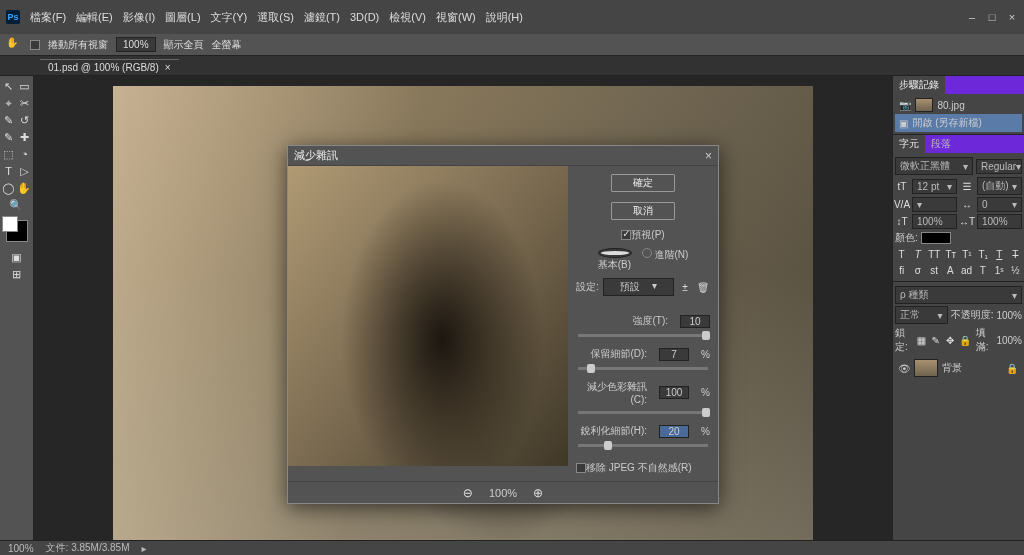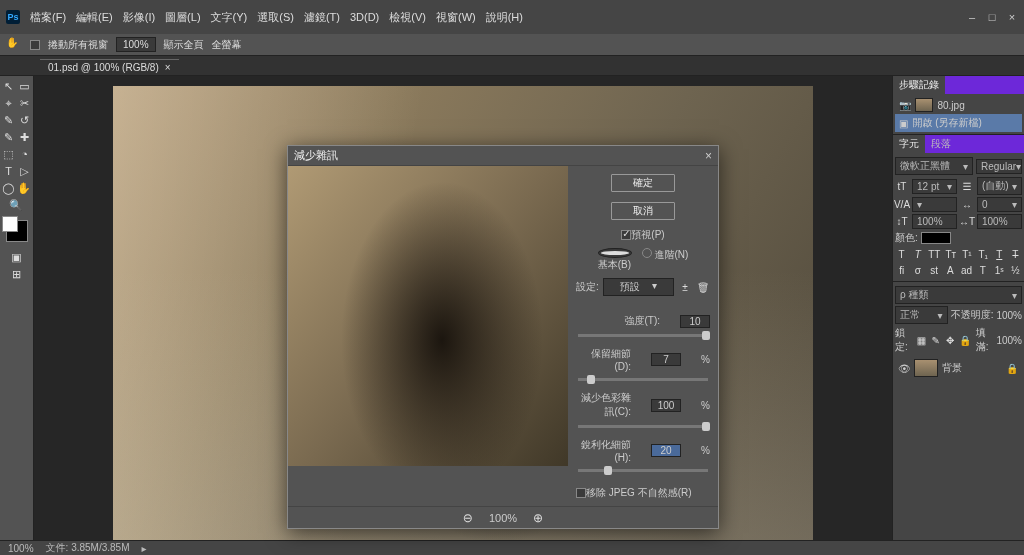--- a/index.html
+++ b/index.html
@@ -70,21 +70,21 @@
 .dialog .btn { border: 1px solid #999; border-radius: 1px; padding: 1px 0; text-align: center; font-size: 10px; color: #eee; width: 64px; margin: 2px auto; }
 .dialog .chk-row { display: flex; align-items: center; justify-content: center; }
 .dialog .chk { width: 10px; height: 10px; border: 1px solid #888; background: #3a3a3a; position: relative; }
 .dialog .chk.checked::after { content: "✓"; position: absolute; left: 0; top: -3px; font-size: 10px; color: #ddd; }
 .dialog .radio-row { display: flex; justify-content: center; gap: 10px; }
 .dialog .radio { width: 10px; height: 10px; border-radius: 50%; border: 1px solid #888; display: inline-block; position: relative; }
 .dialog .radio.sel::after { content:""; position:absolute; inset:2px; background:#ddd; border-radius:50%; }
 .dialog .field-row { display: flex; align-items: center; gap: 4px; }
 .dialog .field-row label { text-align: right; }
 .dialog .sel { flex: 1; background: #3a3a3a; border: 1px solid #222; padding: 1px 16px; display: flex; justify-content: space-between; }
-.dialog .slider-row { display: flex; align-items: center; gap: 20px; }
+.dialog .slider-row { display: flex; align-items: center; gap: 12px; }
 .dialog .slider-row .lab { flex: 1; text-align: right; }
 .dialog .slider-row .val { width: 30px; background: #3a3a3a; border: 1px solid #222; text-align: center; font-size: 10px; }
 .dialog .slider-row .val.hi { background: #4a6a9a; }
 .dialog .slider-track { height: 3px; background: #777; position: relative; margin: 0 2px 4px 2px; }
 .dialog .slider-track .thumb { position: absolute; top: -3px; width: 8px; height: 9px; background: #ccc; border-radius: 2px; }
 .dialog .zoombar { height: 22px; background: #535353; border-top: 1px solid #444; display: flex; align-items: center; justify-content: center; gap: 16px; font-size: 11px; }
 .dialog .zoombar .zicon { font-size: 12px; color: #ddd; }
 
 
 .statusbar { position: absolute; bottom: 0; left: 0; right: 0; height: 15px; background: #454545; display: flex; align-items: center; padding: 0 8px; gap: 12px; font-size: 10px; color: #bbb; border-top: 1px solid #222; }

